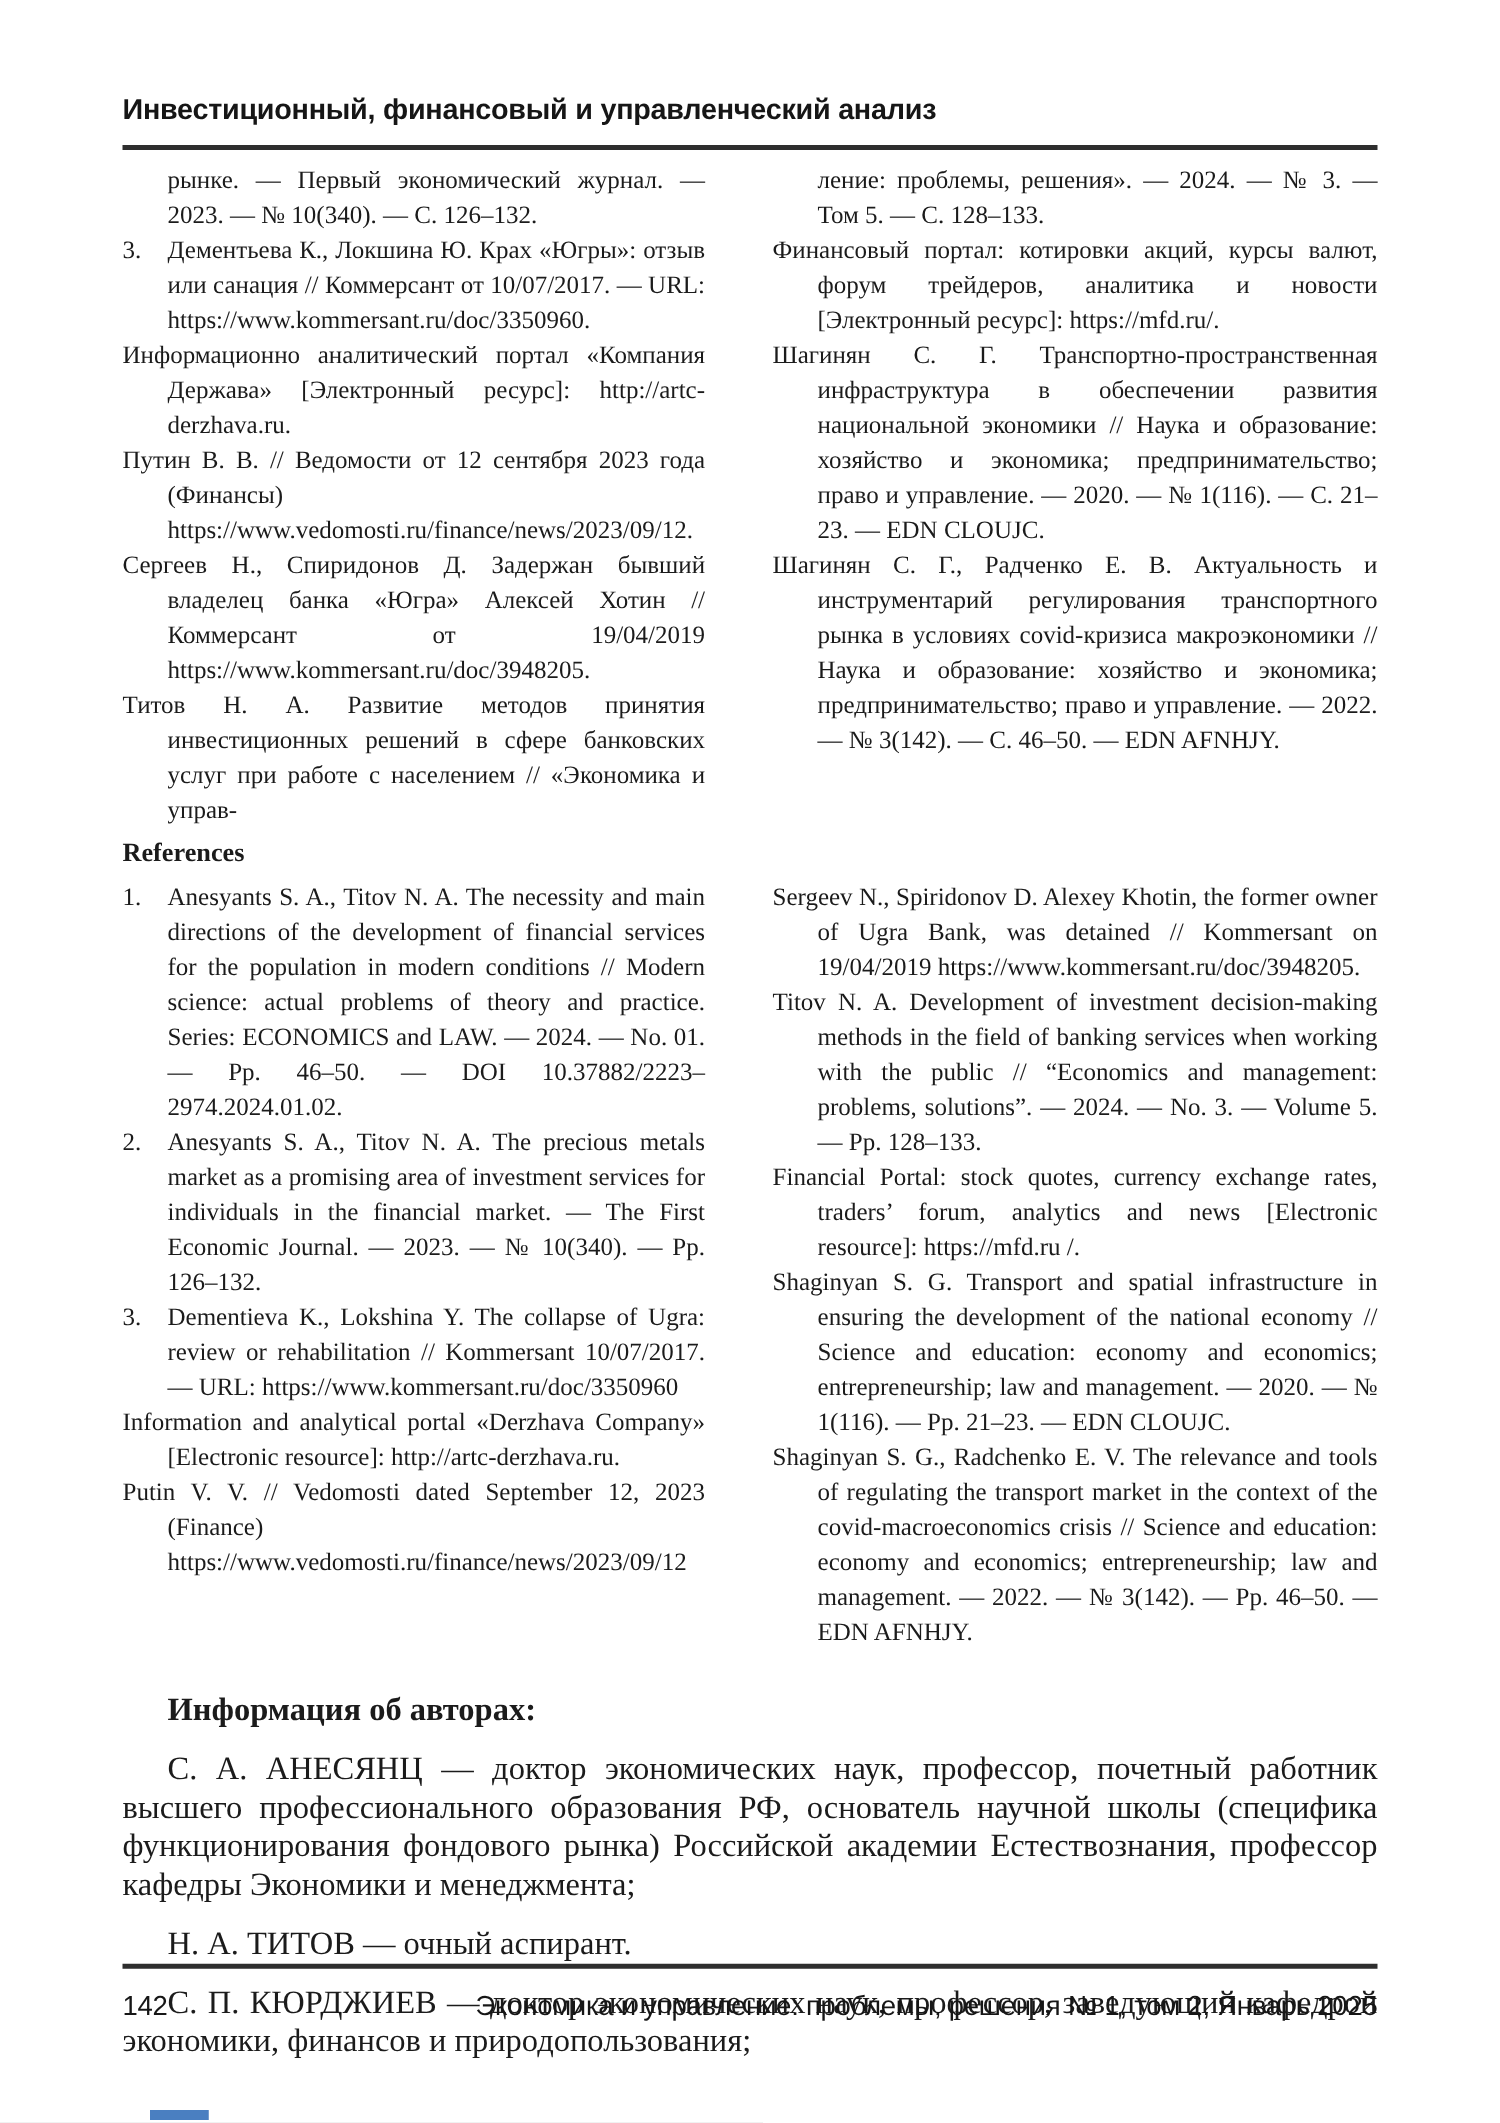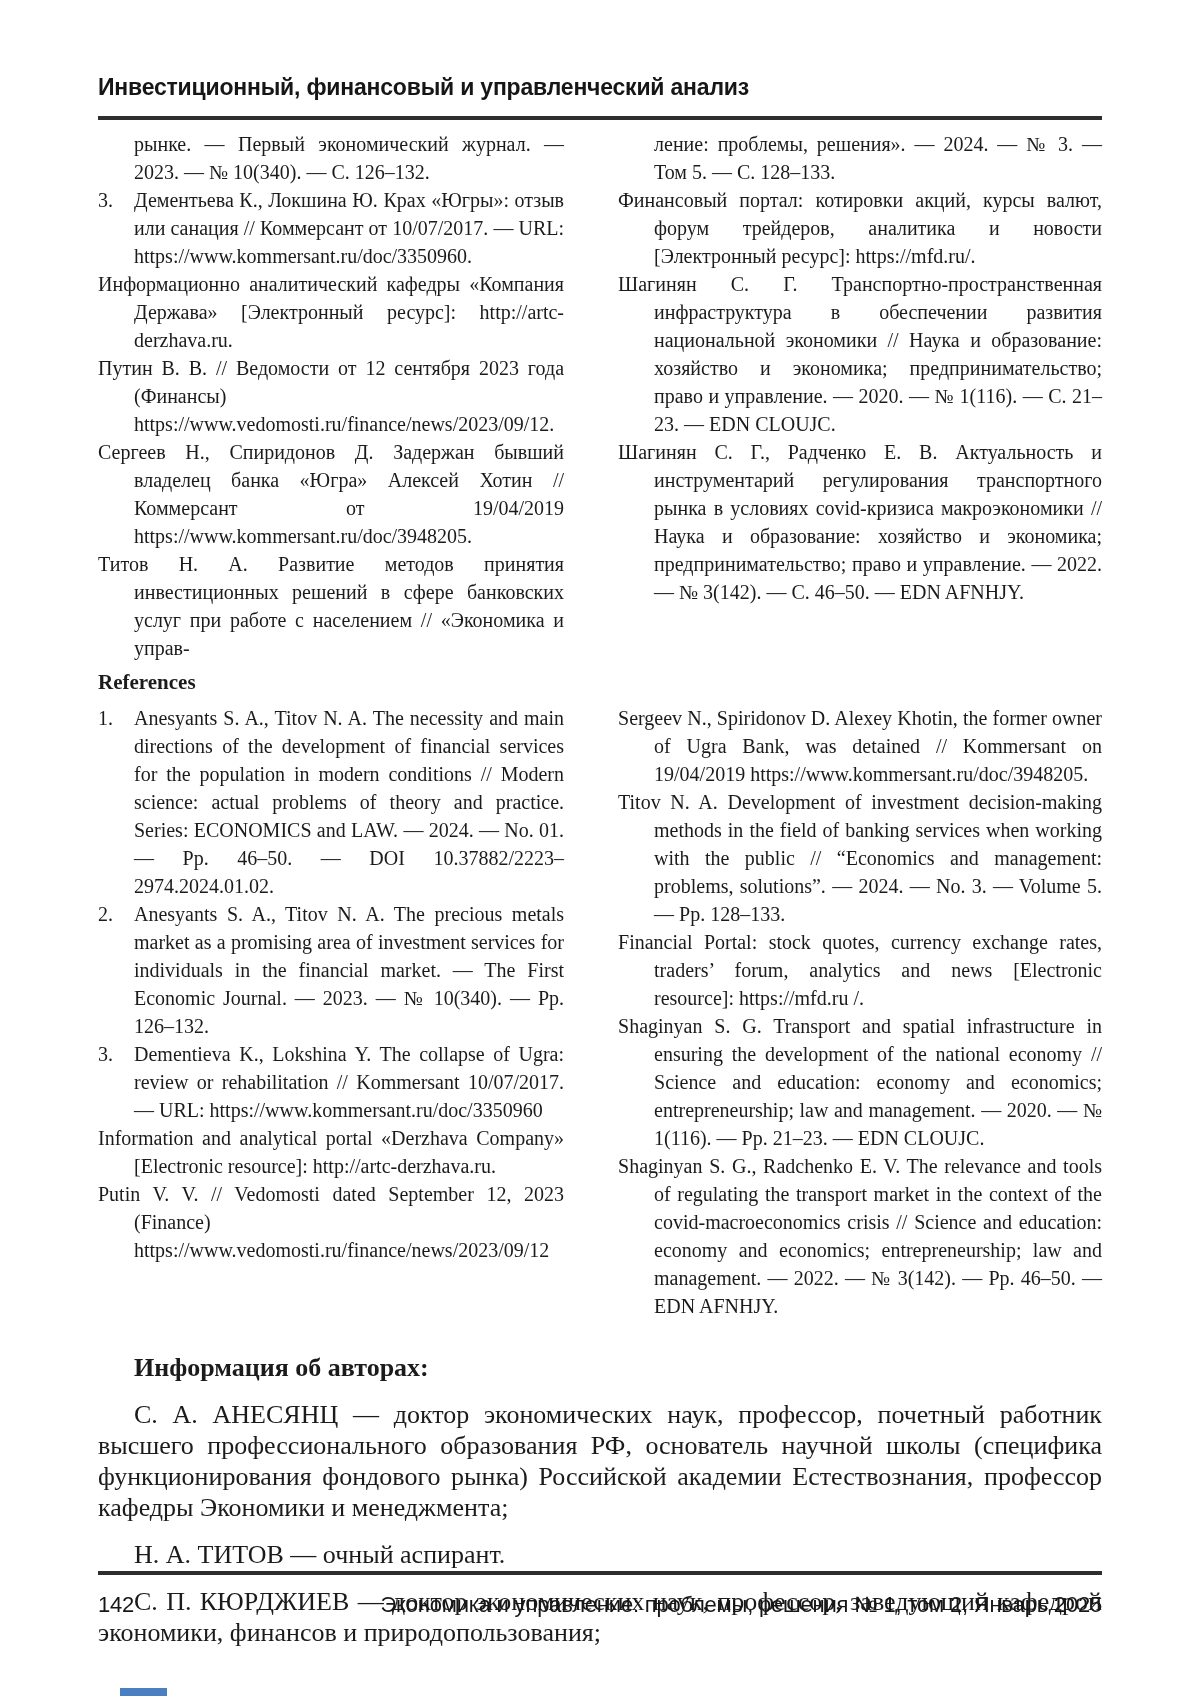--- a/index.html
+++ b/index.html
@@ -64,21 +64,21 @@
 
 <div class="page">
 
   <div class="header-title">Инвестиционный, финансовый и управленческий анализ</div>
   <div class="rule rule-header"></div>
 
   <div class="cols cols-ru">
     <div class="col-left" lang="ru">
         <p class="ref cont">рынке. — Первый экономический журнал. — 2023. — № 10(340). — С. 126–132.</p>
         <p class="ref"><span class="num">3.</span>Дементьева К., Локшина Ю. Крах «Югры»: отзыв или санация // Коммерсант от 10/07/2017. — URL: https://www.kommersant.ru/doc/3350960.</p>
-        <p class="ref">Информационно аналитический кафедры «Компания Держава» [Электронный ресурс]: http://artc-derzhava.ru.</p>
+        <p class="ref">Информационно аналитический портал «Компания Держава» [Электронный ресурс]: http://artc-derzhava.ru.</p>
         <p class="ref">Путин В. В. // Ведомости от 12 сентября 2023 года (Финансы) https://www.vedomosti.ru/finance/news/2023/09/12.</p>
         <p class="ref">Сергеев Н., Спиридонов Д. Задержан бывший владелец банка «Югра» Алексей Хотин // Коммерсант от 19/04/2019 https://www.kommersant.ru/doc/3948205.</p>
         <p class="ref">Титов Н. А. Развитие методов принятия инвестиционных решений в сфере банковских услуг при работе с населением // «Экономика и управ-</p>
       </div>
     <div class="col-right" lang="ru">
         <p class="ref cont">ление: проблемы, решения». — 2024. — № 3. — Том 5. — С. 128–133.</p>
         <p class="ref">Финансовый портал: котировки акций, курсы валют, форум трейдеров, аналитика и новости [Электронный ресурс]: https://mfd.ru/.</p>
         <p class="ref">Шагинян С. Г. Транспортно-пространственная инфраструктура в обеспечении развития национальной экономики // Наука и образование: хозяйство и экономика; предпринимательство; право и управление. — 2020. — № 1(116). — С. 21–23. — EDN CLOUJC.</p>
         <p class="ref">Шагинян С. Г., Радченко Е. В. Актуальность и инструментарий регулирования транспортного рынка в условиях covid-кризиса макроэкономики // Наука и образование: хозяйство и экономика; предпринимательство; право и управление. — 2022. — № 3(142). — С. 46–50. — EDN AFNHJY.</p>
       </div>

